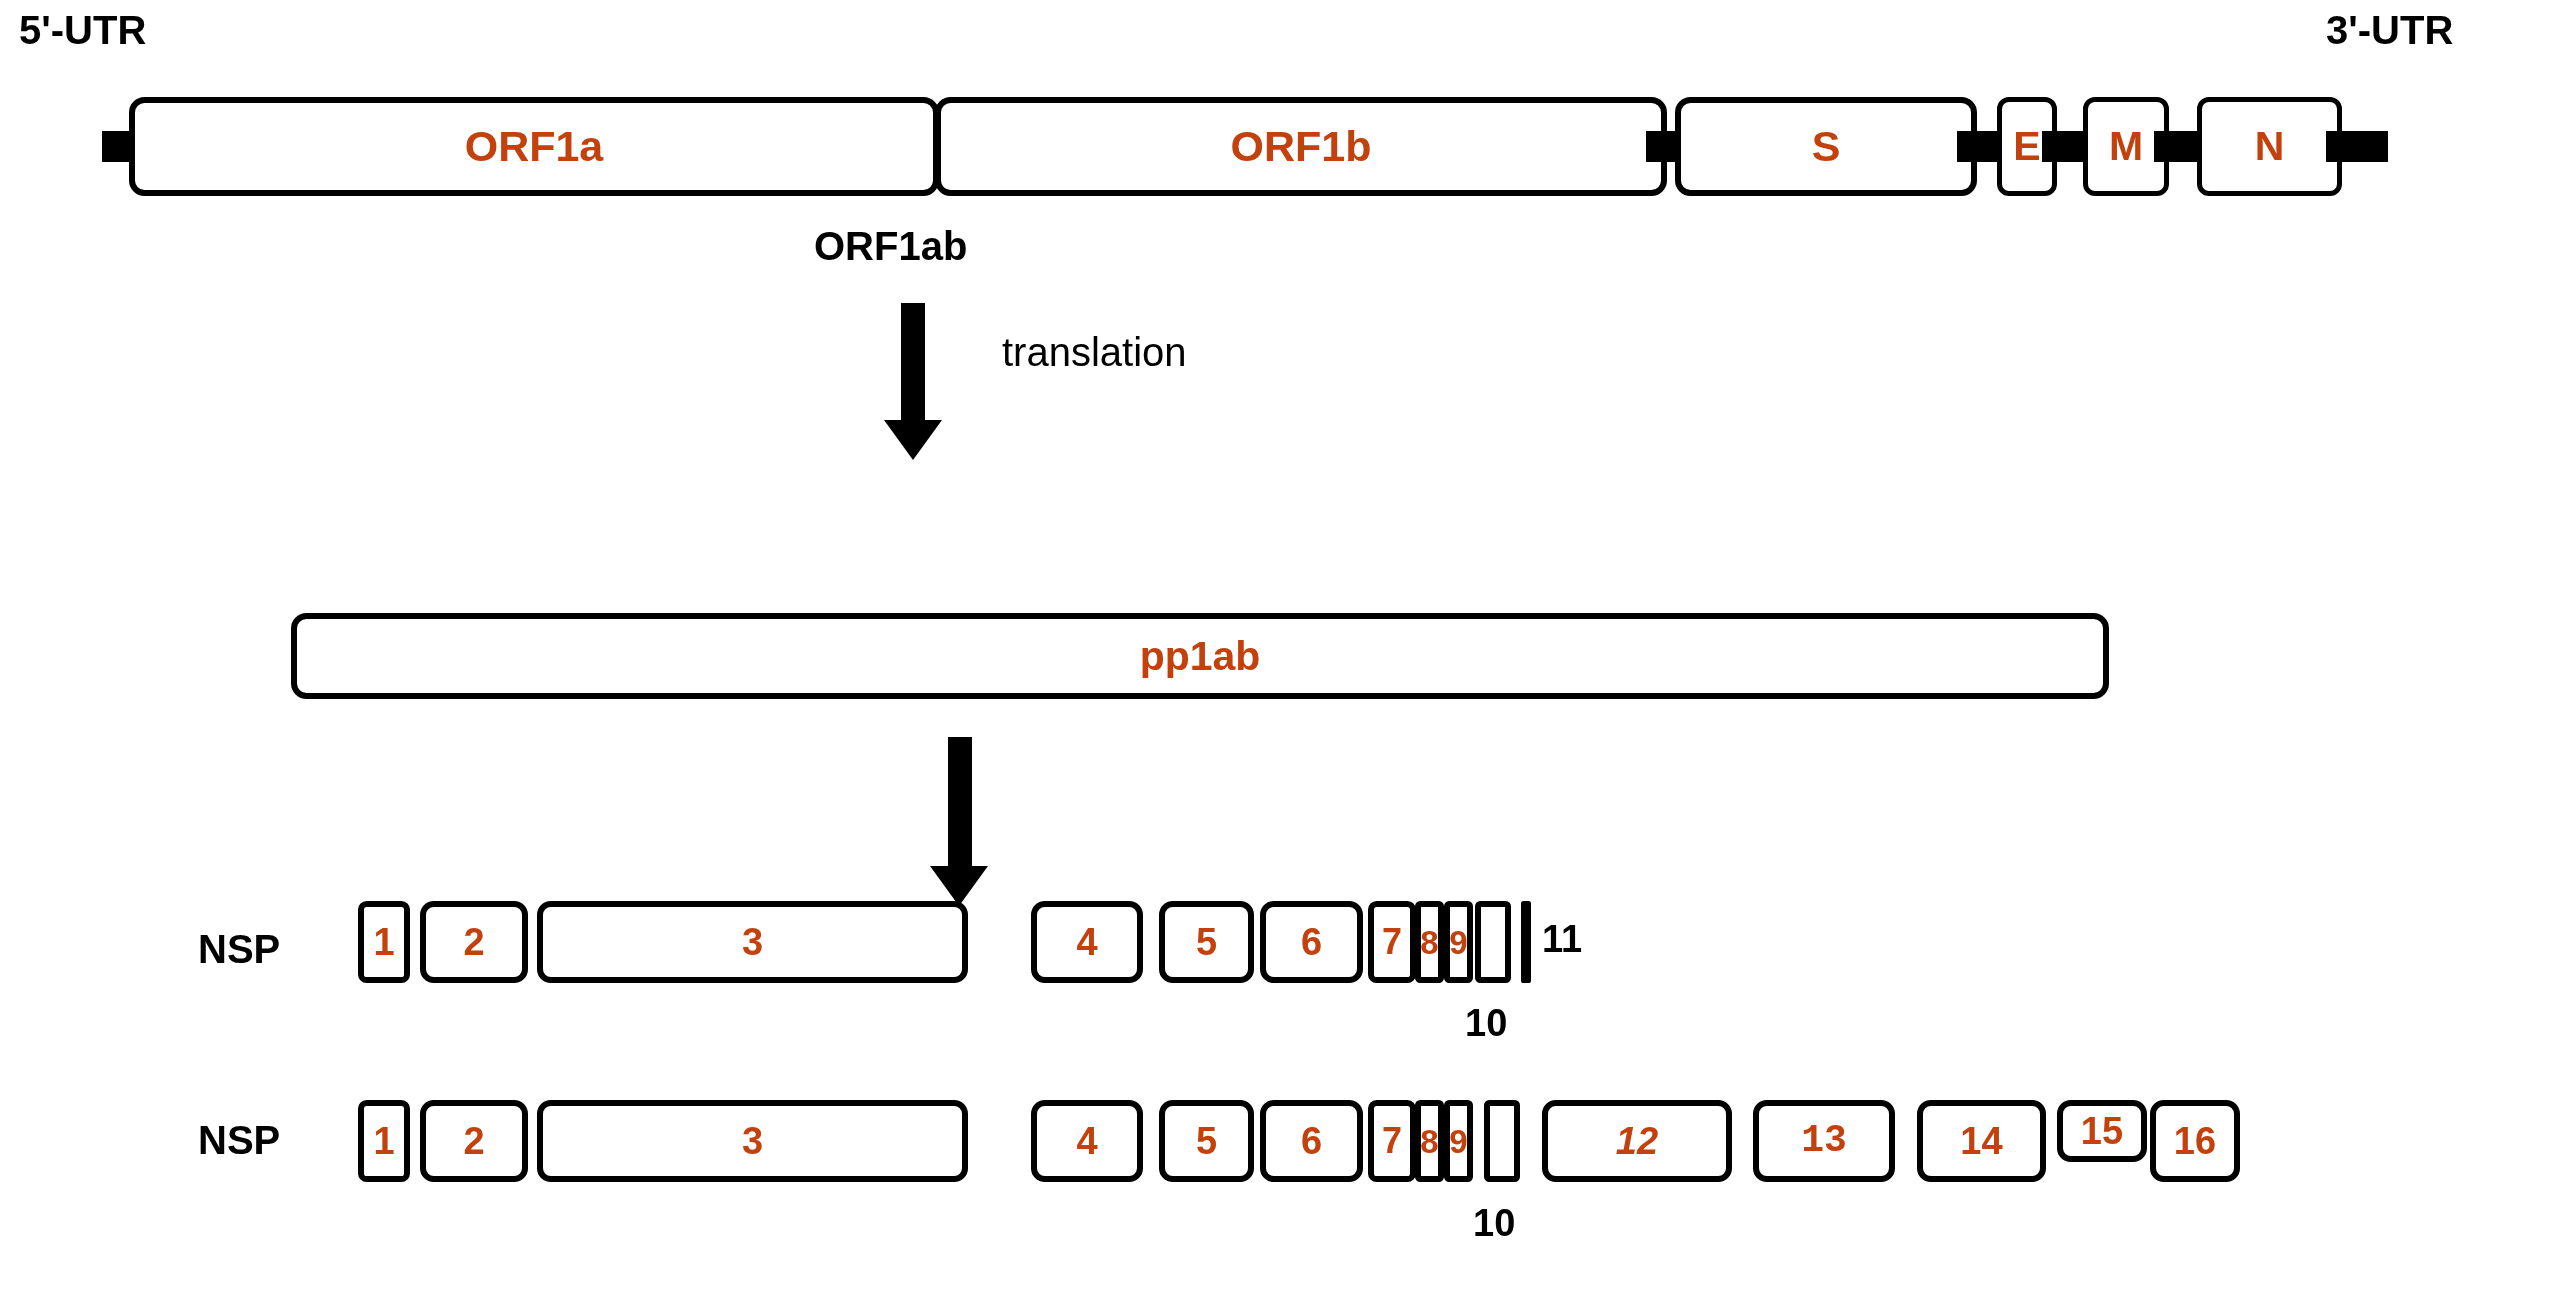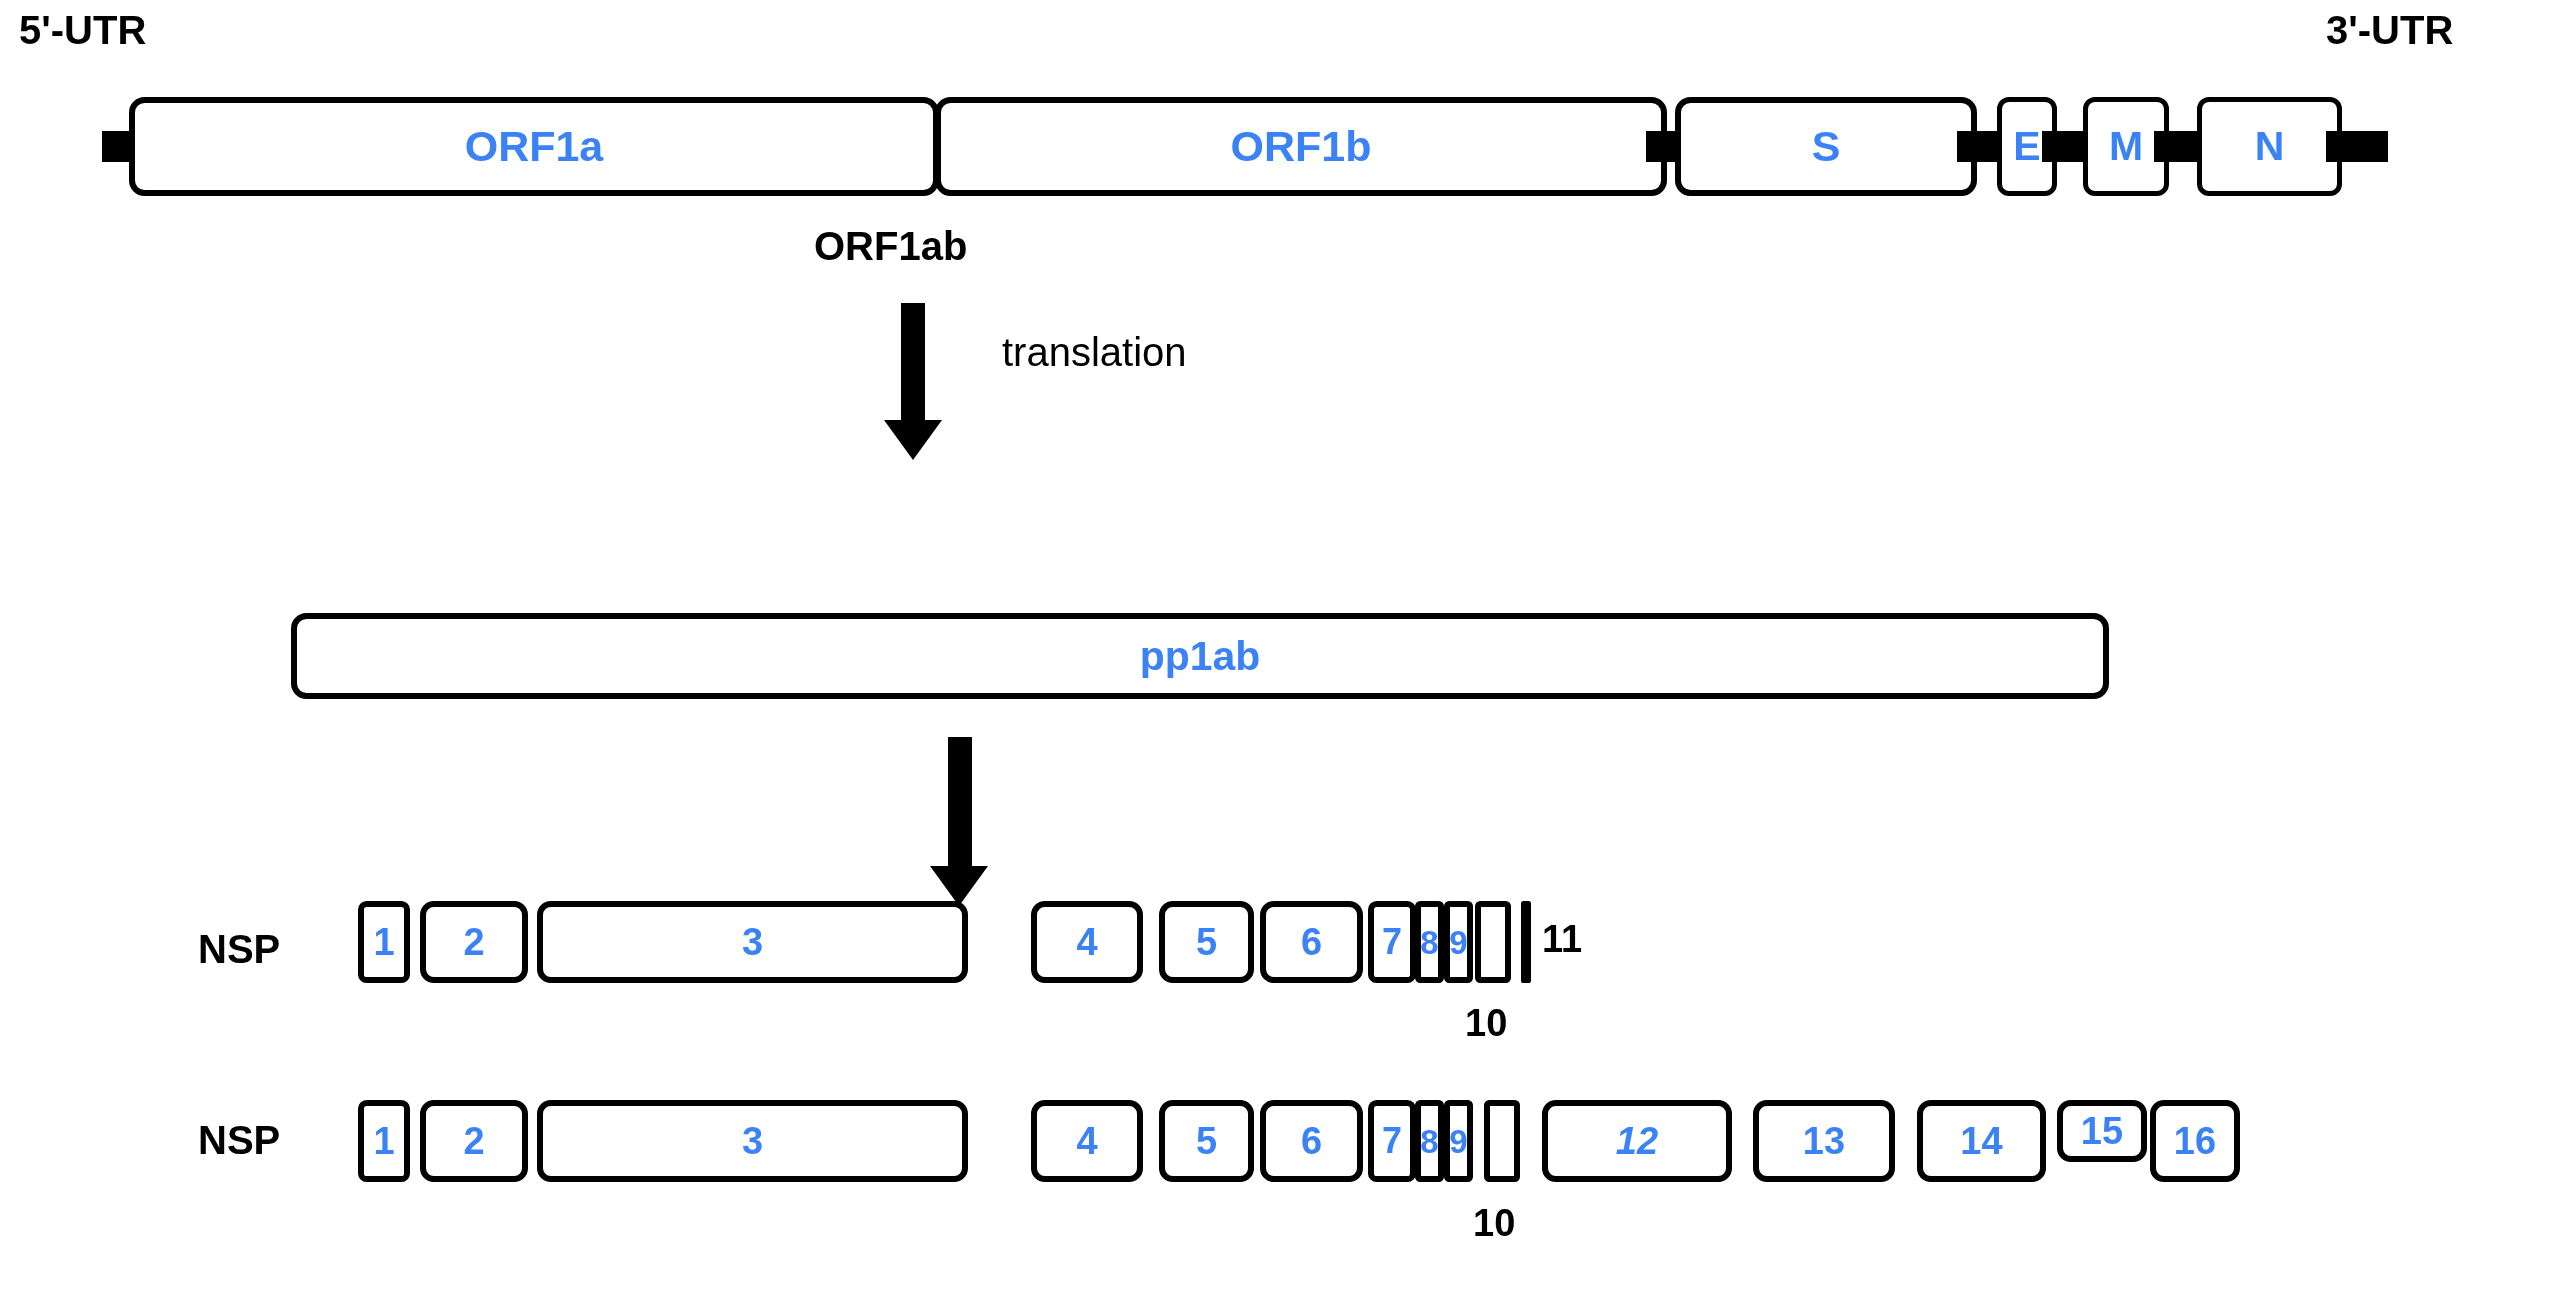--- a/index.html
+++ b/index.html
@@ -34,21 +34,21 @@
   
   .box {
     position: absolute;
     box-sizing: border-box;
     background: #ffffff;
     border: 6px solid #000000;
     border-radius: 15.5px;
     display: flex;
     align-items: center;
     justify-content: center;
-    color: #3b82f6;
+    color: #c2410c;
     font-weight: bold;
     line-height: 1;
   }
   .box.thin { border-width: 5.2px; border-radius: 12px; }
   .box.nsp  { border-width: 6px; border-radius: 13.8px; }
   .box.narrow { border-radius: 8.6px; }
   .box.tick { border-radius: 5.2px; }
 
   
   .stroke-bar {
@@ -161,21 +161,21 @@
   <div class="box nsp narrow" style="left:1368px; top:1100px; width:48px; height:82px; font-size:36px;">7</div>
 
   <div class="box nsp tick" style="left:1415px; top:1100px; width:29px; height:82px; font-size:33px;">8</div>
 
   <div class="box nsp tick" style="left:1444px; top:1100px; width:29px; height:82px; font-size:33px;">9</div>
 
   <div class="box nsp tick" style="left:1484px; top:1100px; width:36px; height:82px; font-size:33px;"></div>
 
   <div class="box nsp" style="left:1542px; top:1100px; width:190px; height:82px; font-size:38px;font-style:italic;">12</div>
 
-  <div class="box nsp" style="left:1753px; top:1100px; width:142px; height:82px; font-size:38px;">13</div>
+  <div class="box nsp" style="left:1753px; top:1100px; width:142px; height:82px; font-size:38px;font-family:Liberation Mono, monospace;">13</div>
 
   <div class="box nsp" style="left:1917px; top:1100px; width:129px; height:82px; font-size:38px;">14</div>
 
   <div class="box nsp" style="left:2057px; top:1100px; width:90px; height:62px; font-size:38px;">15</div>
 
   <div class="box nsp" style="left:2150px; top:1100px; width:90px; height:82px; font-size:38px;">16</div>
 
   <div class="lbl lbl-bold" style="left:1473px; top:1204px; font-size:38px;">10</div>
 
 </div>

